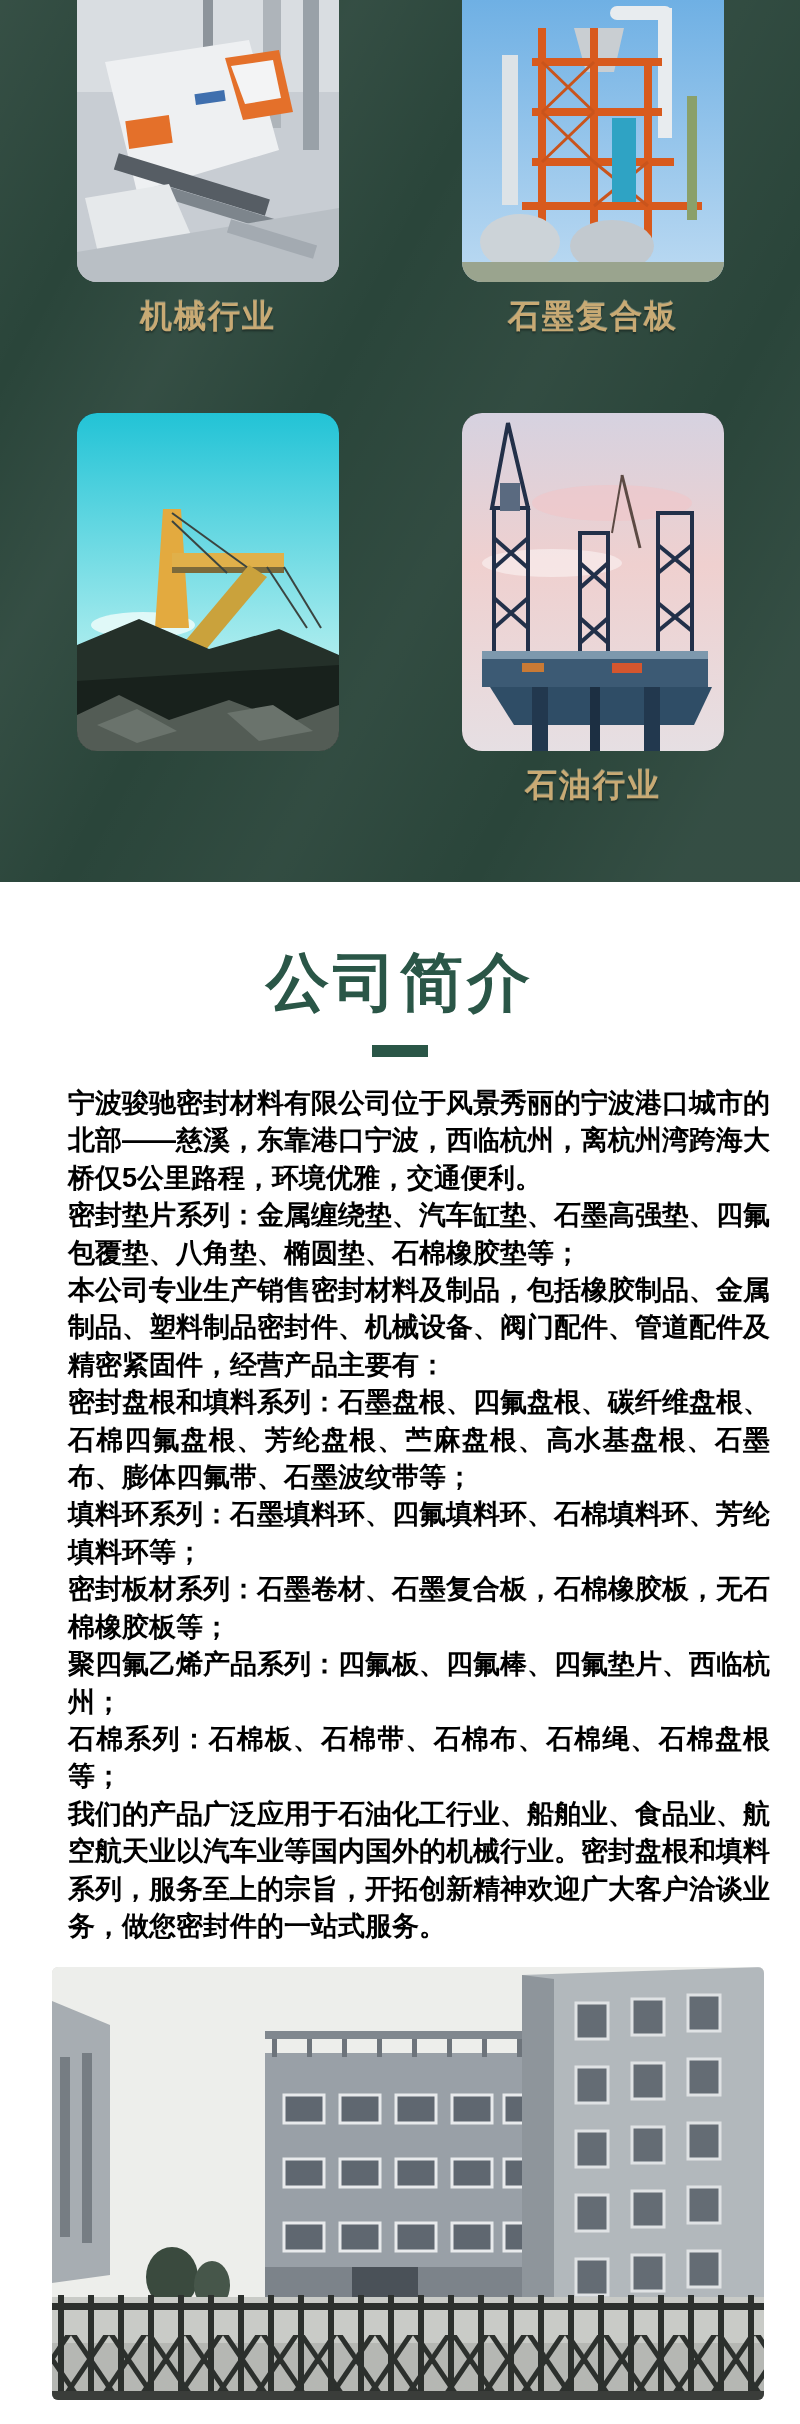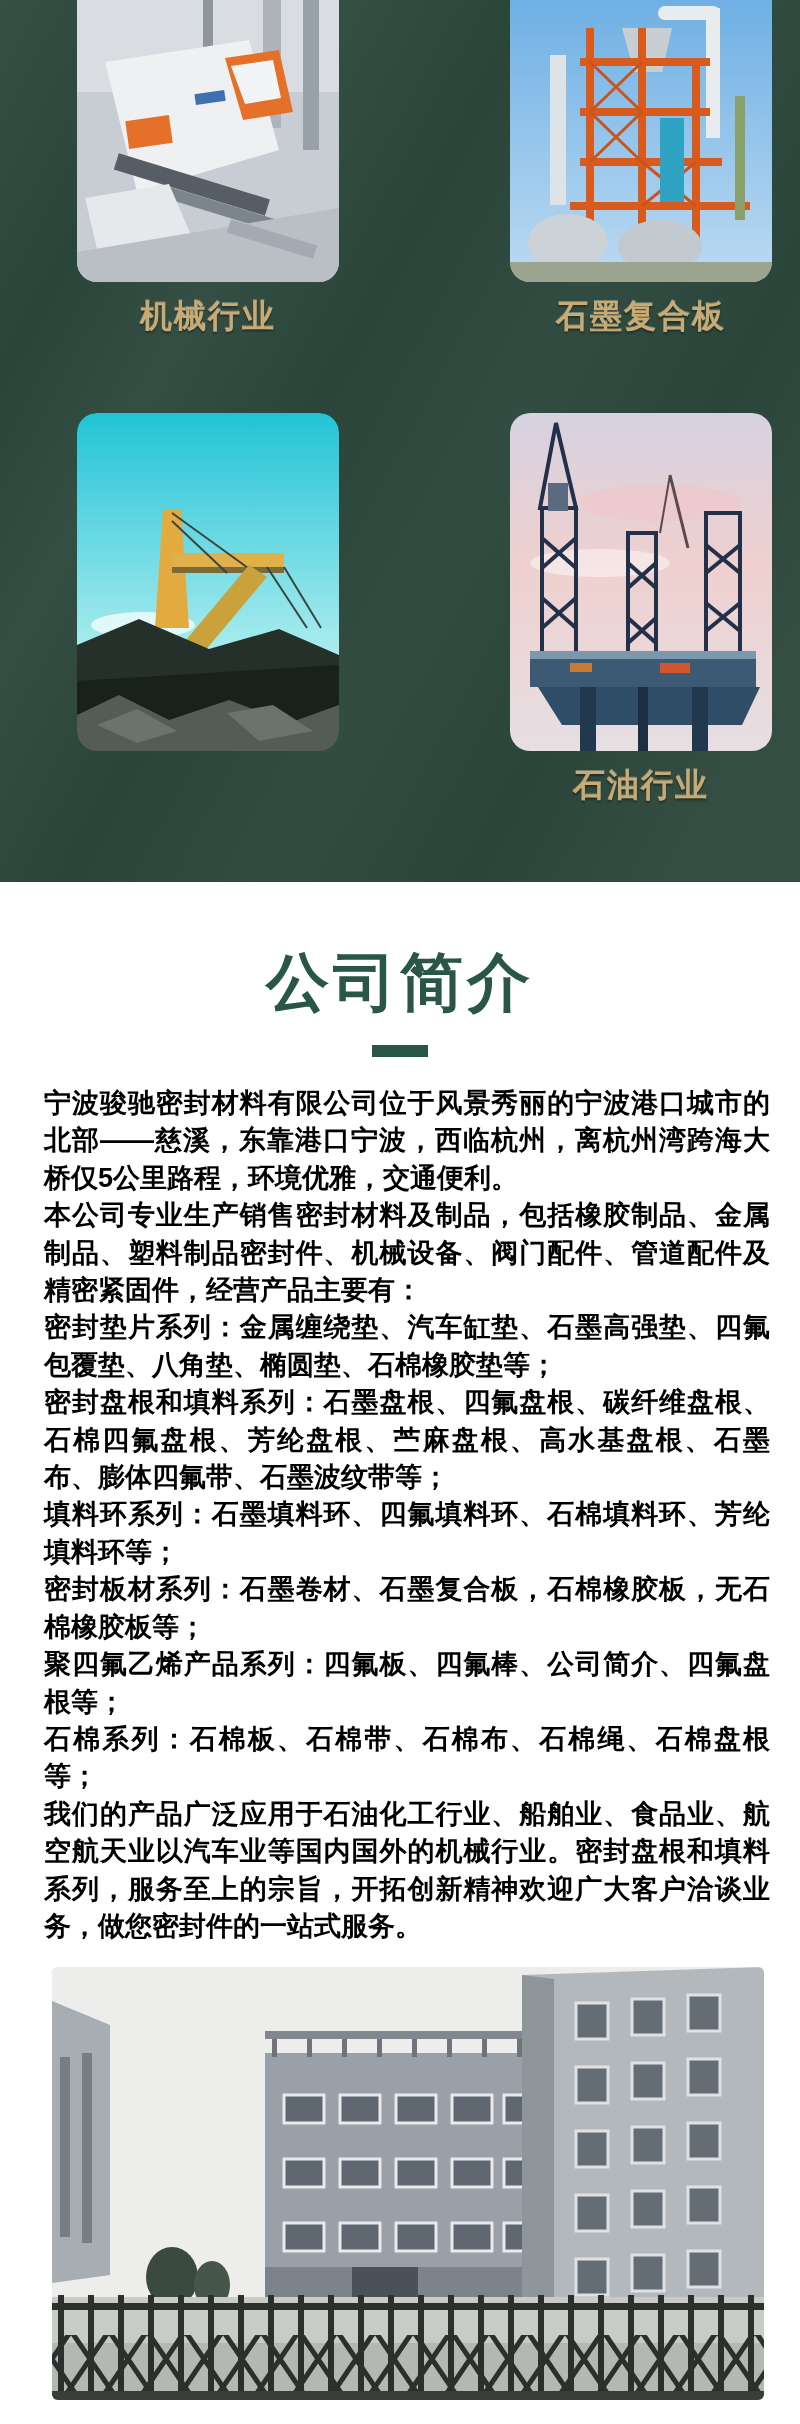--- a/index.html
+++ b/index.html
@@ -17,21 +17,21 @@
     background-image:linear-gradient(118deg,
       rgba(255,255,255,0.06) 0%, rgba(255,255,255,0) 16%,
       rgba(255,255,255,0.05) 28%, rgba(255,255,255,0) 42%,
       rgba(255,255,255,0.04) 58%, rgba(255,255,255,0) 74%,
       rgba(255,255,255,0.05) 90%);
   }
   .industry-grid {
     display:grid;
     grid-template-columns:262px 262px;
     justify-content:space-between;
-    padding:0 28px 0 77px;
+    padding:0 76px 0 77px;
   }
   .card { display:block; }
   .photo { display:block; width:262px; overflow:hidden; background:#111; }
   .row1 .photo { height:282px; border-radius:0 0 20px 20px; }
   .row2 { margin-top:74px; }
   .row2 .photo { height:338px; border-radius:20px; }
   .photo svg { display:block; width:100%; height:100%; }
   .caption {
     margin-top:13px;
     text-align:center;
@@ -48,21 +48,21 @@
   .intro-title {
     text-align:center;
     font-family:"Liberation Serif","DejaVu Serif",serif;
     font-weight:700;
     font-size:63px;
     line-height:63px;
     letter-spacing:4px;
     color:#2a5647;
   }
   .intro-divider { width:56px; height:12px; background:#2a5647; margin:30px auto 28px auto; }
-  .intro-body { padding:0 30px 0 44px; }
+  .intro-body { padding:0 30px 0 68px; }
   .intro-body p {
     font-size:27px;
     line-height:37.4px;
     font-weight:700;
     color:#000000;
     text-align:justify;
     word-break:break-all;
   }
   .factory-figure { margin:22px 36px 0 52px; }
   .factory-figure .photo { width:712px; height:433px; border-radius:6px; background:#dcdedb; }
@@ -219,26 +219,26 @@
 
     </div>
   </section>
 
   <section class="intro">
     <h1 class="intro-title">公司简介</h1>
     <div class="intro-divider"></div>
 
     <div class="intro-body">
       <p>宁波骏驰密封材料有限公司位于风景秀丽的宁波港口城市的北部——慈溪，东靠港口宁波，西临杭州，离杭州湾跨海大桥仅5公里路程，环境优雅，交通便利。</p>
+      <p>密封垫片系列：金属缠绕垫、汽车缸垫、石墨高强垫、四氟包覆垫、八角垫、椭圆垫、石棉橡胶垫等；</p>
       <p>本公司专业生产销售密封材料及制品，包括橡胶制品、金属制品、塑料制品密封件、机械设备、阀门配件、管道配件及精密紧固件，经营产品主要有：</p>
-      <p>密封垫片系列：金属缠绕垫、汽车缸垫、石墨高强垫、四氟包覆垫、八角垫、椭圆垫、石棉橡胶垫等；</p>
       <p>密封盘根和填料系列：石墨盘根、四氟盘根、碳纤维盘根、石棉四氟盘根、芳纶盘根、苎麻盘根、高水基盘根、石墨布、膨体四氟带、石墨波纹带等；</p>
       <p>填料环系列：石墨填料环、四氟填料环、石棉填料环、芳纶填料环等；</p>
       <p>密封板材系列：石墨卷材、石墨复合板，石棉橡胶板，无石棉橡胶板等；</p>
-      <p>聚四氟乙烯产品系列：四氟板、四氟棒、公司简介、四氟盘根等；</p>
+      <p>聚四氟乙烯产品系列：四氟板、四氟棒、四氟垫片、西临杭州；</p>
       <p>石棉系列：石棉板、石棉带、石棉布、石棉绳、石棉盘根等；</p>
       <p>我们的产品广泛应用于石油化工行业、船舶业、食品业、航空航天业以汽车业等国内国外的机械行业。密封盘根和填料系列，服务至上的宗旨，开拓创新精神欢迎广大客户洽谈业务，做您密封件的一站式服务。</p>
     </div>
 
     <figure class="factory-figure">
       <div class="photo">
         <svg viewBox="0 0 712 433" preserveAspectRatio="xMidYMid slice" aria-hidden="true">
           <defs>
             <pattern id="latticeP" patternUnits="userSpaceOnUse" width="38" height="56">
               <line x1="0" y1="0" x2="38" y2="56" stroke="#2c302d" stroke-width="5"></line>

